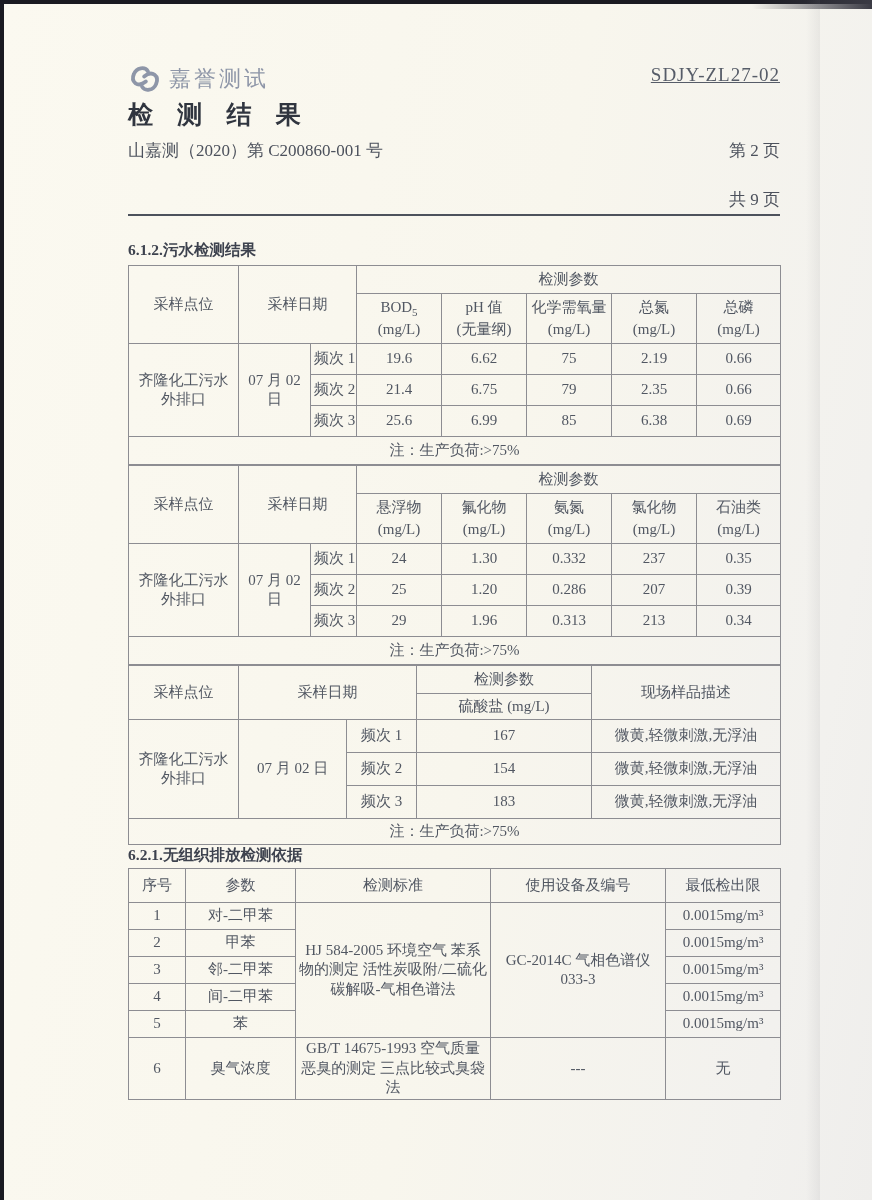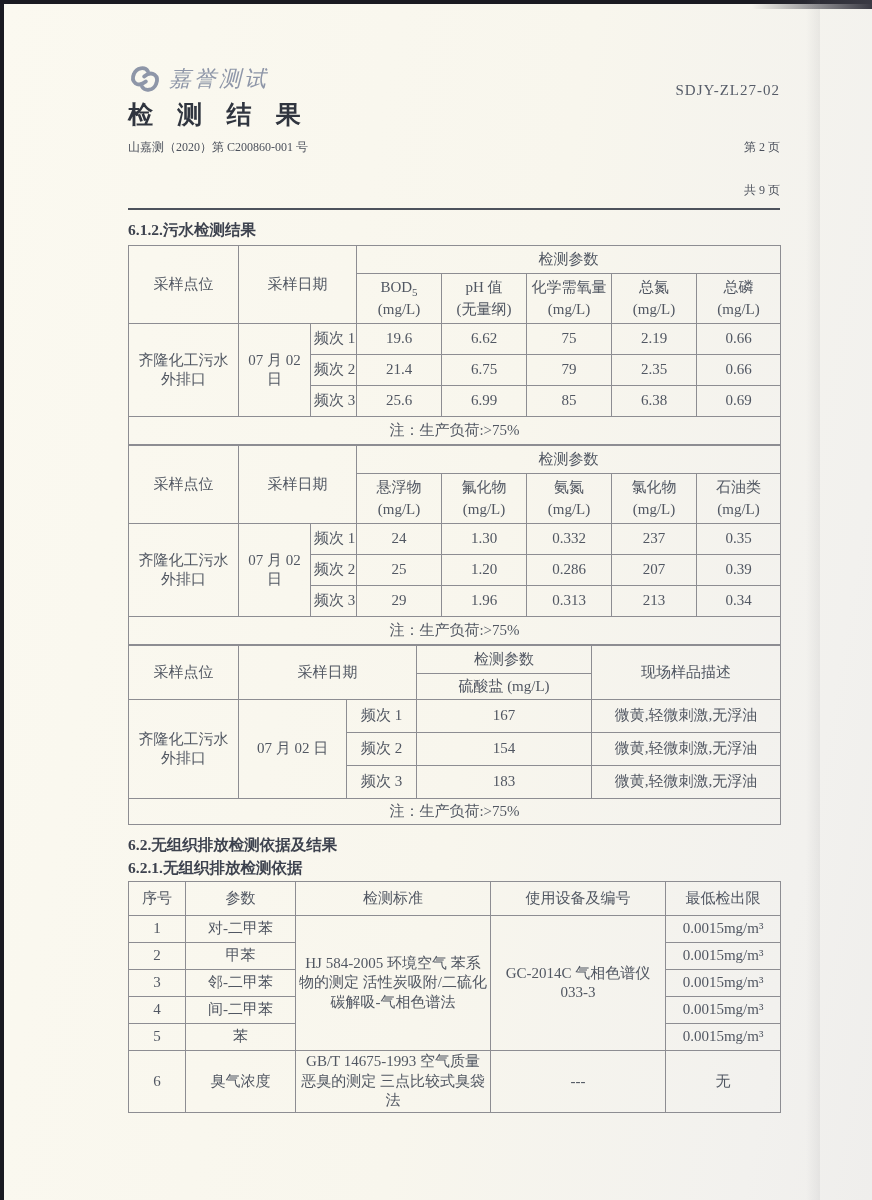--- a/index.html
+++ b/index.html
@@ -15,34 +15,34 @@
   }
   .edge-top{position:absolute;top:0;left:0;right:0;height:4px;background:#1a1a21;}
   .edge-left{position:absolute;top:0;left:0;bottom:0;width:4px;background:#1a1a21;}
   .edge-tr{position:absolute;top:0;right:0;width:120px;height:9px;
     background:linear-gradient(to left,#3a3a44,rgba(58,58,68,0));}
   .scan-fold{position:absolute;top:0;bottom:0;right:52px;width:14px;
     background:linear-gradient(to right,rgba(120,120,125,0),rgba(120,120,125,.10));}
   .content{position:absolute;left:128px;top:62px;width:652px;}
 
   .header-row{display:flex;justify-content:space-between;align-items:flex-start;height:36px;}
-  .logo{display:flex;align-items:center;gap:7px;font-style:italic;}
+  .logo{display:flex;align-items:center;gap:7px;}
   .logo svg{display:block;}
   .logo-text{font-size:22px;letter-spacing:3px;color:#8e96a8;}
-  .doc-code{font-size:15px;letter-spacing:1px;color:#565c68;margin-top:20px;}
+  .doc-code{font-size:19px;letter-spacing:1px;color:#565c68;margin-top:2px;text-decoration:underline;}
 
   .title{text-align:left;font-size:25px;font-weight:bold;letter-spacing:9px;
     color:#30353f;margin:0 0 8px 0;}
 
   .ref-row{display:flex;justify-content:space-between;align-items:baseline;
-    font-size:12px;color:#4c515c;border-bottom:2px solid #4d525c;padding-bottom:9px;}
+    font-size:17px;color:#4c515c;border-bottom:2px solid #4d525c;padding-bottom:3px;}
   .pages{display:inline-flex;gap:26px;flex-direction:column;}
 
   .sec-heading{font-weight:bold;font-size:15.5px;color:#3d424e;margin:8px 0 4px 0;}
-  .sec-heading.first{margin-top:10px;}
+  .sec-heading.first{margin-top:24px;}
   .sec-heading.tight{margin-bottom:2px;}
 
   table{border-collapse:collapse;width:652px;table-layout:fixed;
     font-size:15px;color:#515762;}
   td{border:1px solid #8d8d92;text-align:center;vertical-align:middle;
     padding:1px 3px;line-height:1.3;}
   tr.h1{height:28px;}
   tr.h2{height:50px;margin-top:10px;}
   tr.d1{height:31px;}
   tr.note{height:28px;}
@@ -269,21 +269,20 @@
         <td class="nowrap">频次 3</td>
         <td>183</td>
         <td>微黄,轻微刺激,无浮油</td>
       </tr>
       <tr class="n3">
             <td colspan="5">注：生产负荷:&gt;75%</td>
           </tr>
     </tbody>
       </table>
 
-    <div class="sec-heading mt-gap tight">6.2.无组织排放检测依据及结果</div>
     <div class="sec-heading tight" style="margin-top:0;">6.2.1.无组织排放检测依据</div>
     <table>
       <colgroup>
           <col style="width:57px">
           <col style="width:110px">
           <col style="width:195px">
           <col style="width:175px">
           <col style="width:115px">
         </colgroup>
       <tbody>

